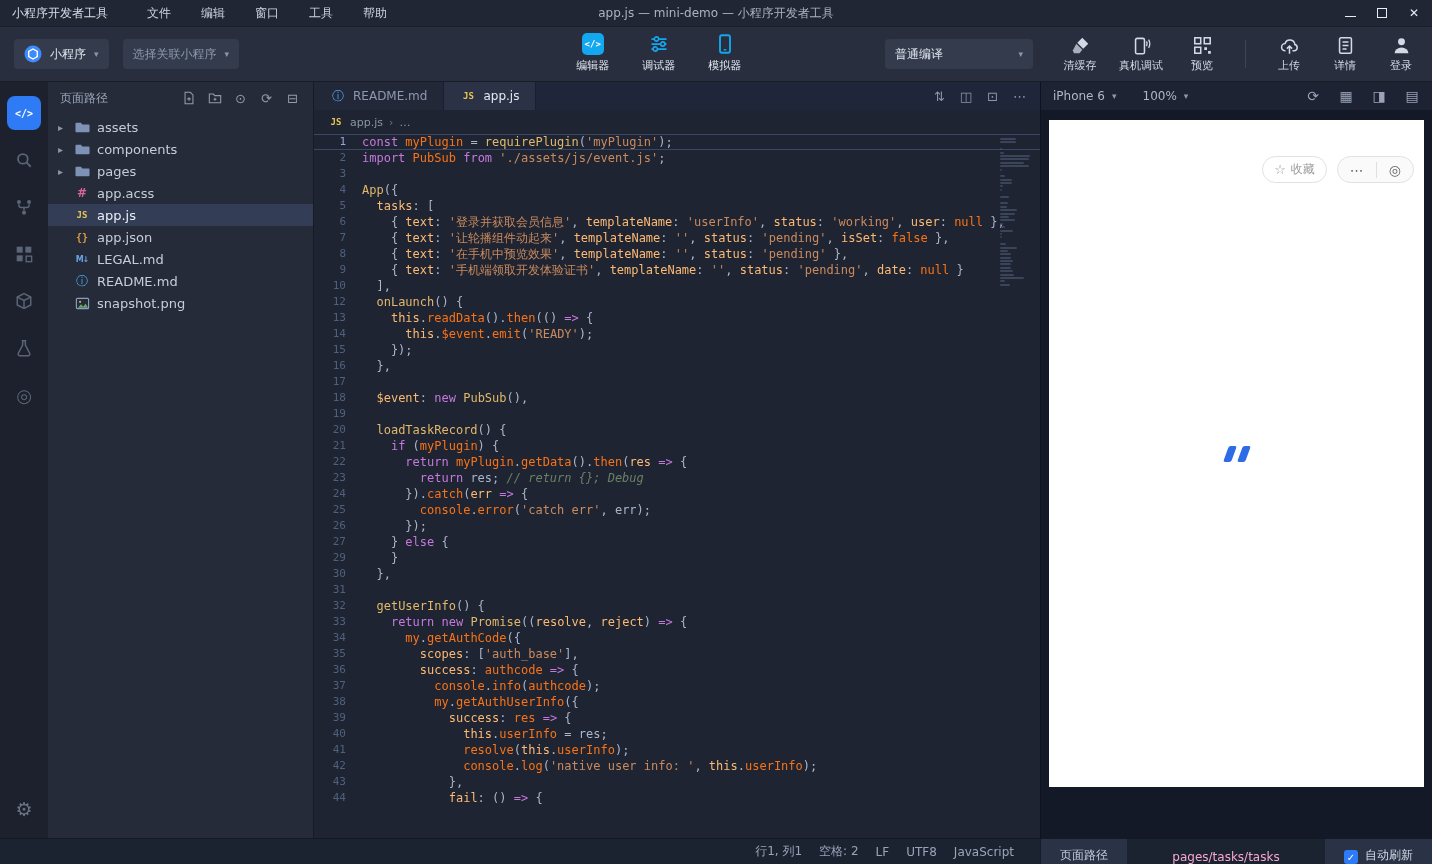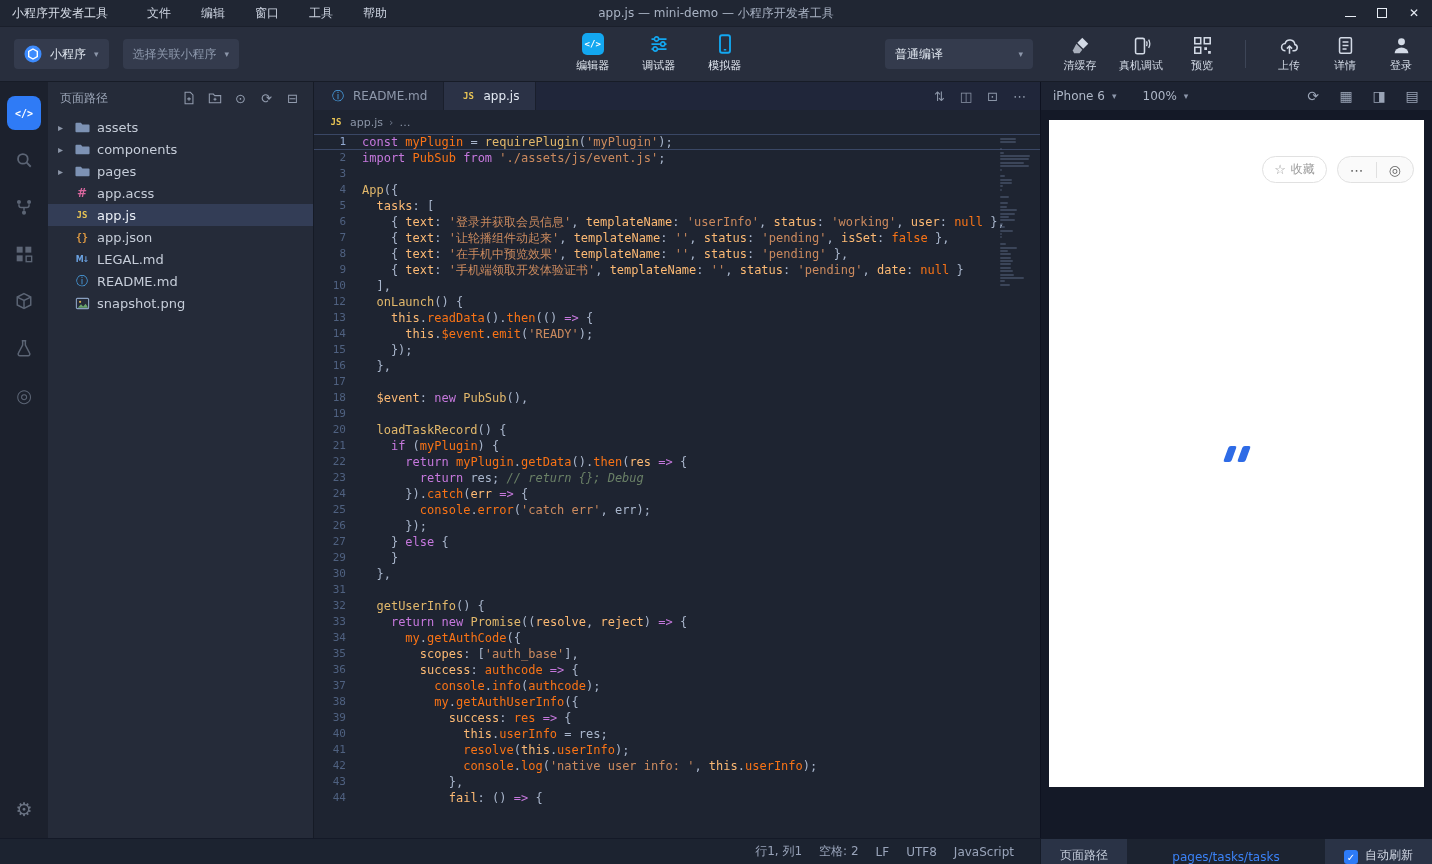--- a/index.html
+++ b/index.html
@@ -113,21 +113,21 @@
 .quotes{position:absolute;top:50%;left:50%;transform:translate(-50%,-50%);display:flex;gap:6px}
 .qmark{width:8px;height:16px;background:#2e6be6;transform:skewX(-20deg);border-radius:2px}
 
 
 .statusbar{height:26px;background:#1c2330;display:flex;align-items:stretch;flex:none;font-size:12px;color:#99a4ba;border-top:1px solid #141927}
 .sb-left{flex:1;display:flex;justify-content:flex-end;align-items:center;gap:17px;padding-right:26px}
 .sb-item{white-space:nowrap}
 .sb-right{width:392px;display:flex;align-items:stretch;border-left:1px solid #151b27}
 .sb-seg{display:flex;align-items:flex-end;padding:0 19px;white-space:nowrap}
 .seg-btn{background:#2a3346;color:#c3cbd9}
-.sb-path{flex:1;justify-content:center;color:#3b82f6}
+.sb-path{flex:1;justify-content:center;color:#f9a8d4}
 .sb-auto{background:#2a3346;gap:7px;color:#d2d9e5}
 .checkbox{width:14px;height:14px;background:#2d7bf7;border-radius:3px;color:#fff;font-size:10px;display:flex;align-items:center;justify-content:center}
 .ic svg{width:100%;height:100%;display:block}
 </style>
 </head>
 <body>
 
 <div class="app">
 
   <div class="titlebar">

